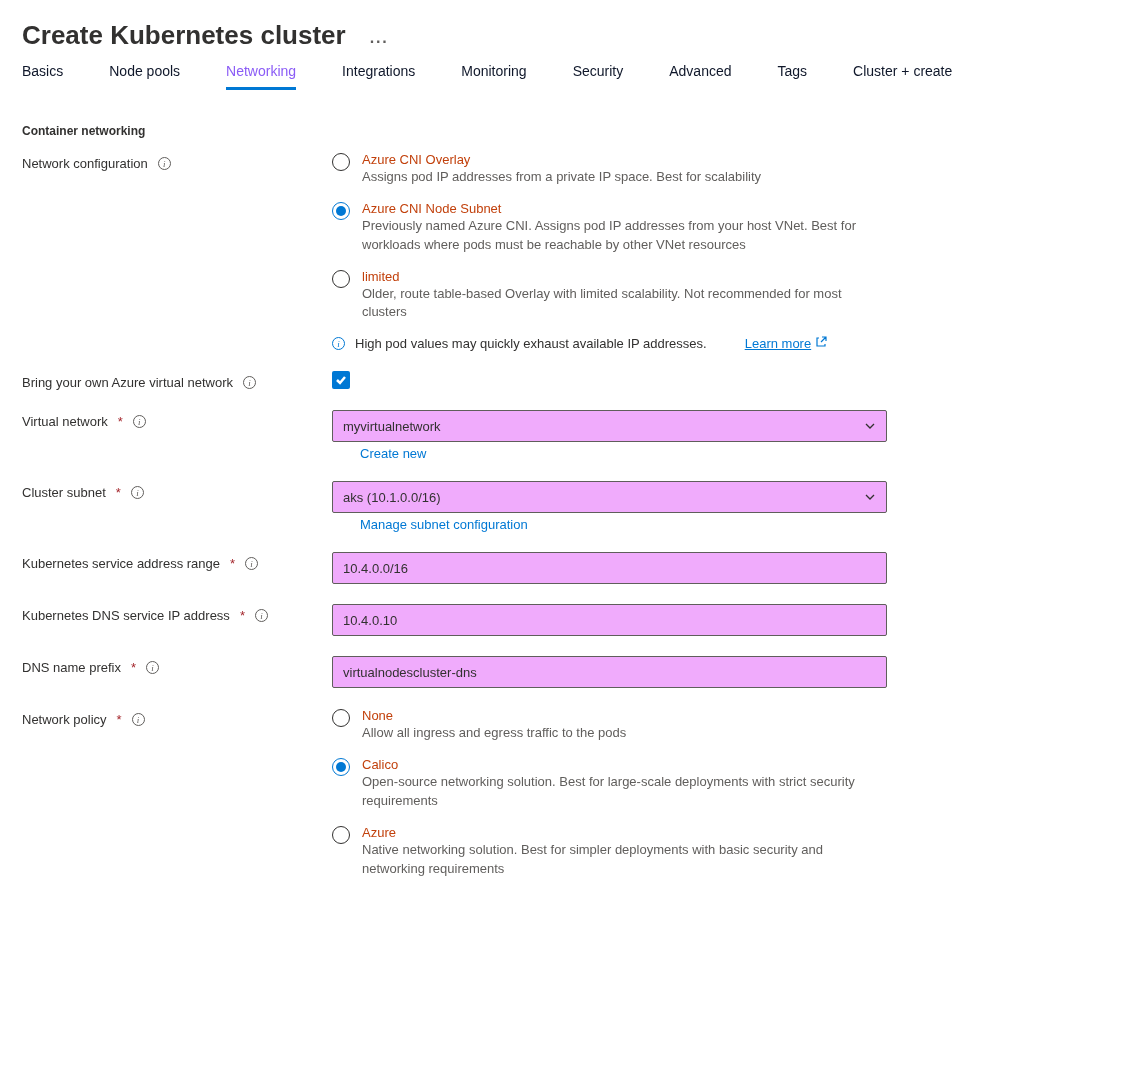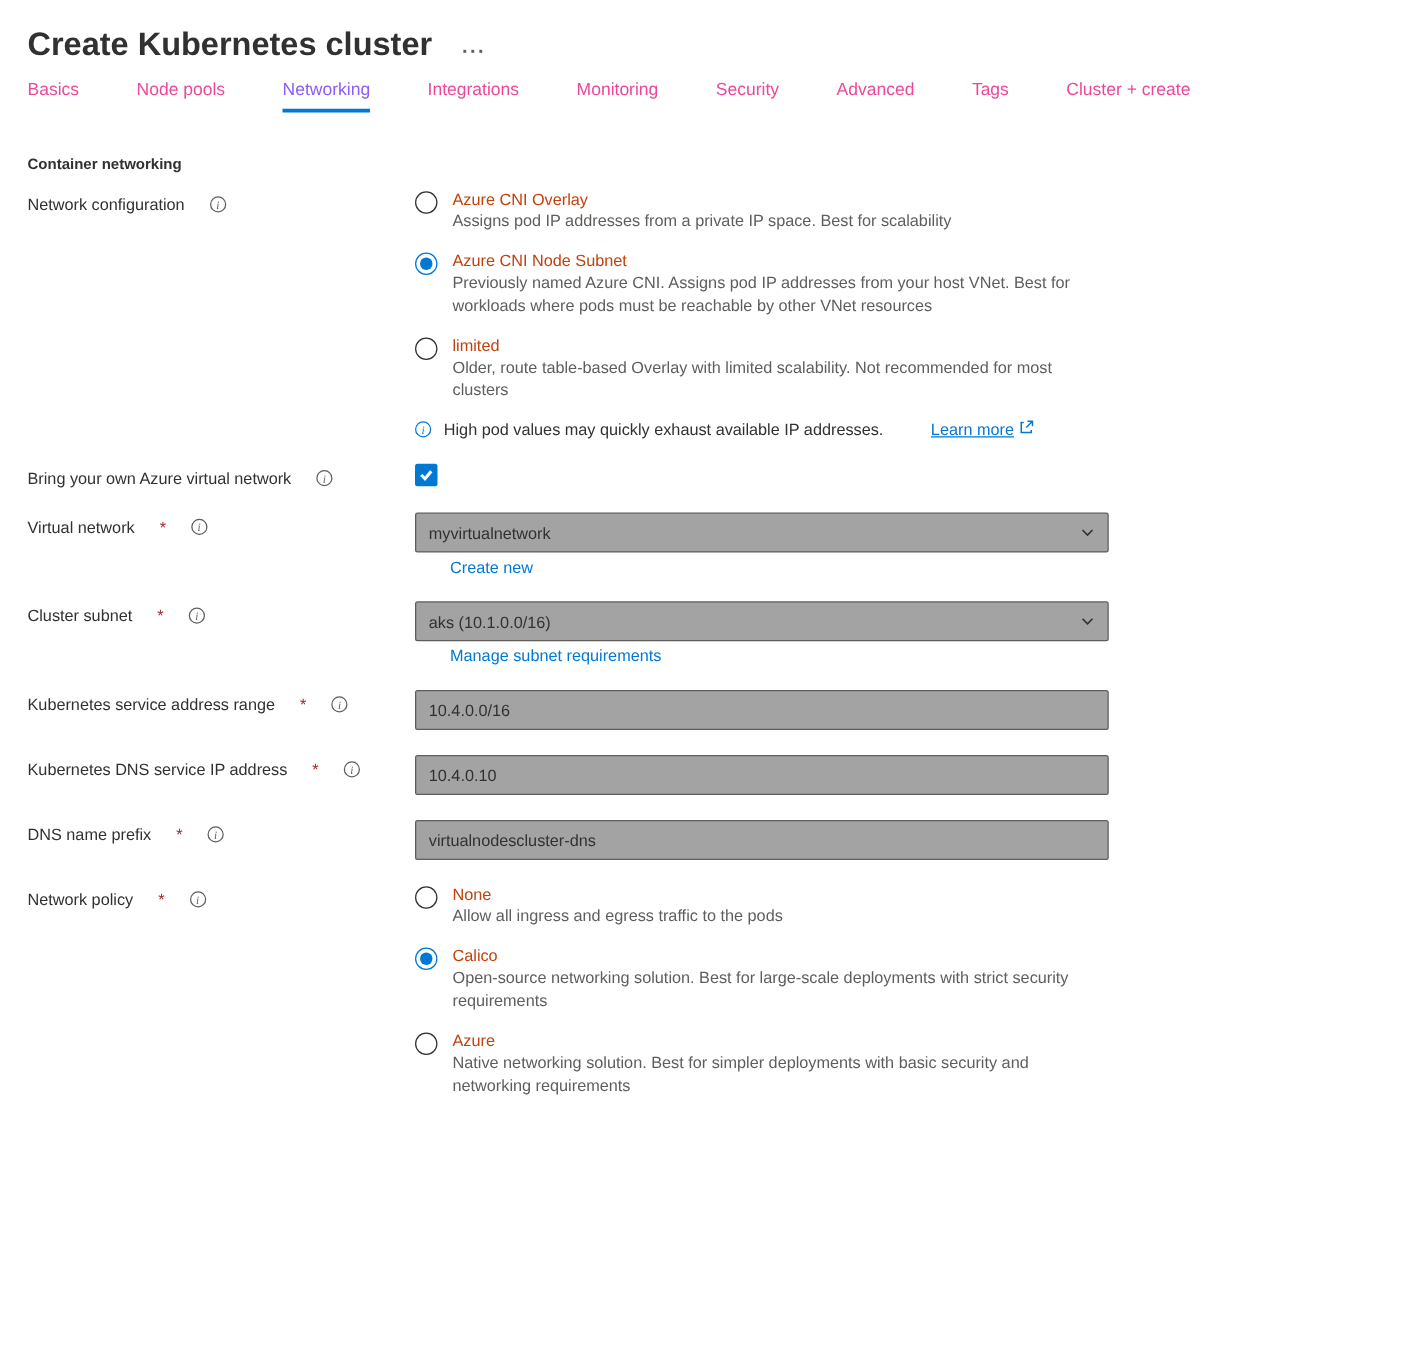--- a/index.html
+++ b/index.html
@@ -27,21 +27,21 @@
   }
   .tabs {
     display: flex;
     gap: 46px;
     border-bottom: 0;
     margin-bottom: 34px;
   }
   .tab {
     padding: 0 0 8px 0;
     font-size: 14px;
-    color: #ec4899;
+    color: #0f172a;
     cursor: pointer;
     border-bottom: 3px solid transparent;
   }
   .tab.active {
     font-weight: 400;
     border-bottom: 3px solid #0078d4;
     color: #8b5cf6;
   }
   h2 {
     font-size: 12px;
@@ -54,21 +54,21 @@
     margin-bottom: 20px;
   }
   .label-col {
     width: 310px;
     flex-shrink: 0;
     padding-top: 4px;
     font-size: 13px;
     color: #323130;
     display: flex;
     align-items: center;
-    gap: 20px;
+    gap: 10px;
   }
   .field-col {
     width: 555px;
   }
   .req { color: #a4262c; }
   .info-icon {
     display: inline-flex;
     width: 13px; height: 13px;
     border: 1px solid #605e5c;
     border-radius: 50%;
@@ -124,21 +124,21 @@
   }
   .checkbox svg { stroke: #fff; stroke-width: 2.5; fill: none; }
   .select, .text-input {
     width: 100%;
     border: 1px solid #605e5c;
     border-radius: 2px;
     padding: 5px 10px;
     font-size: 13px;
     font-family: inherit;
     color: #323130;
-    background: #a3a3a3;
+    background: #f0abfc;
     height: 32px;
   }
   .select {
     display: flex;
     align-items: center;
     justify-content: space-between;
     cursor: pointer;
   }
   .chevron {
     display: inline-flex;
@@ -254,21 +254,21 @@
   </div>
   <div class="field-col">
     <div class="select">
       <span>aks (10.1.0.0/16)</span>
       <span class="chevron">
           <svg width="12" height="12" viewBox="0 0 12 12">
             <path d="M2 4l4 4 4-4"></path>
           </svg>
         </span>
     </div>
-    <div class="sublink"><span class="link plain">Manage subnet requirements</span></div>
+    <div class="sublink"><span class="link plain">Manage subnet configuration</span></div>
   </div>
 </div>
 
 <div class="form-row">
   <div class="label-col">
     <span>Kubernetes service address range</span>
     <span class="req">*</span>
     <span class="info-icon">i</span>
   </div>
   <div class="field-col">

